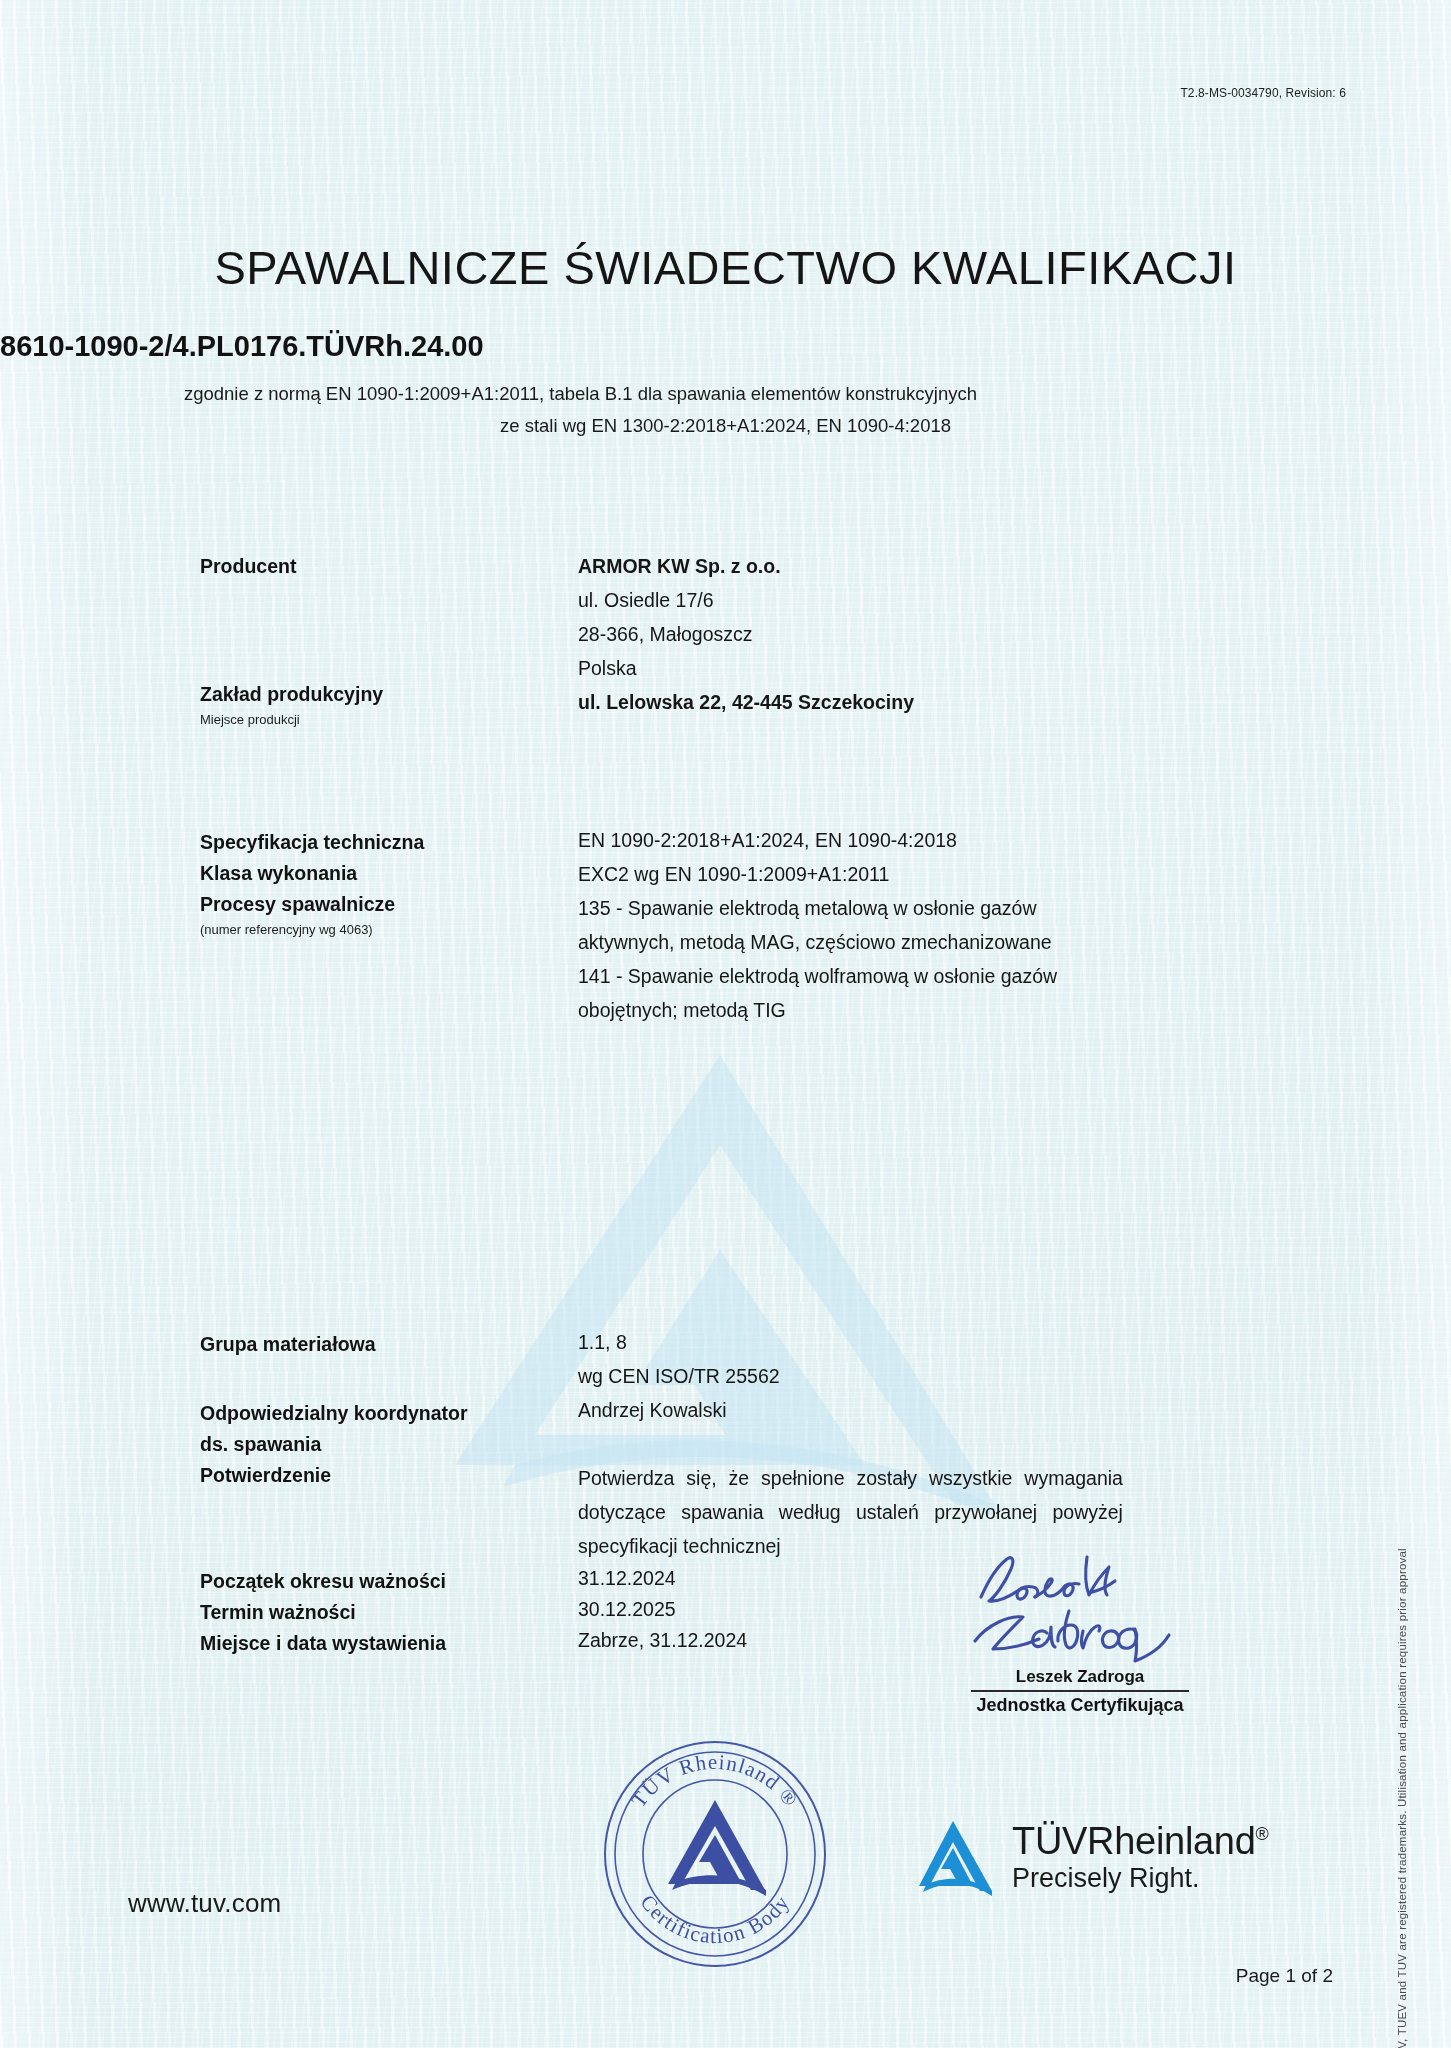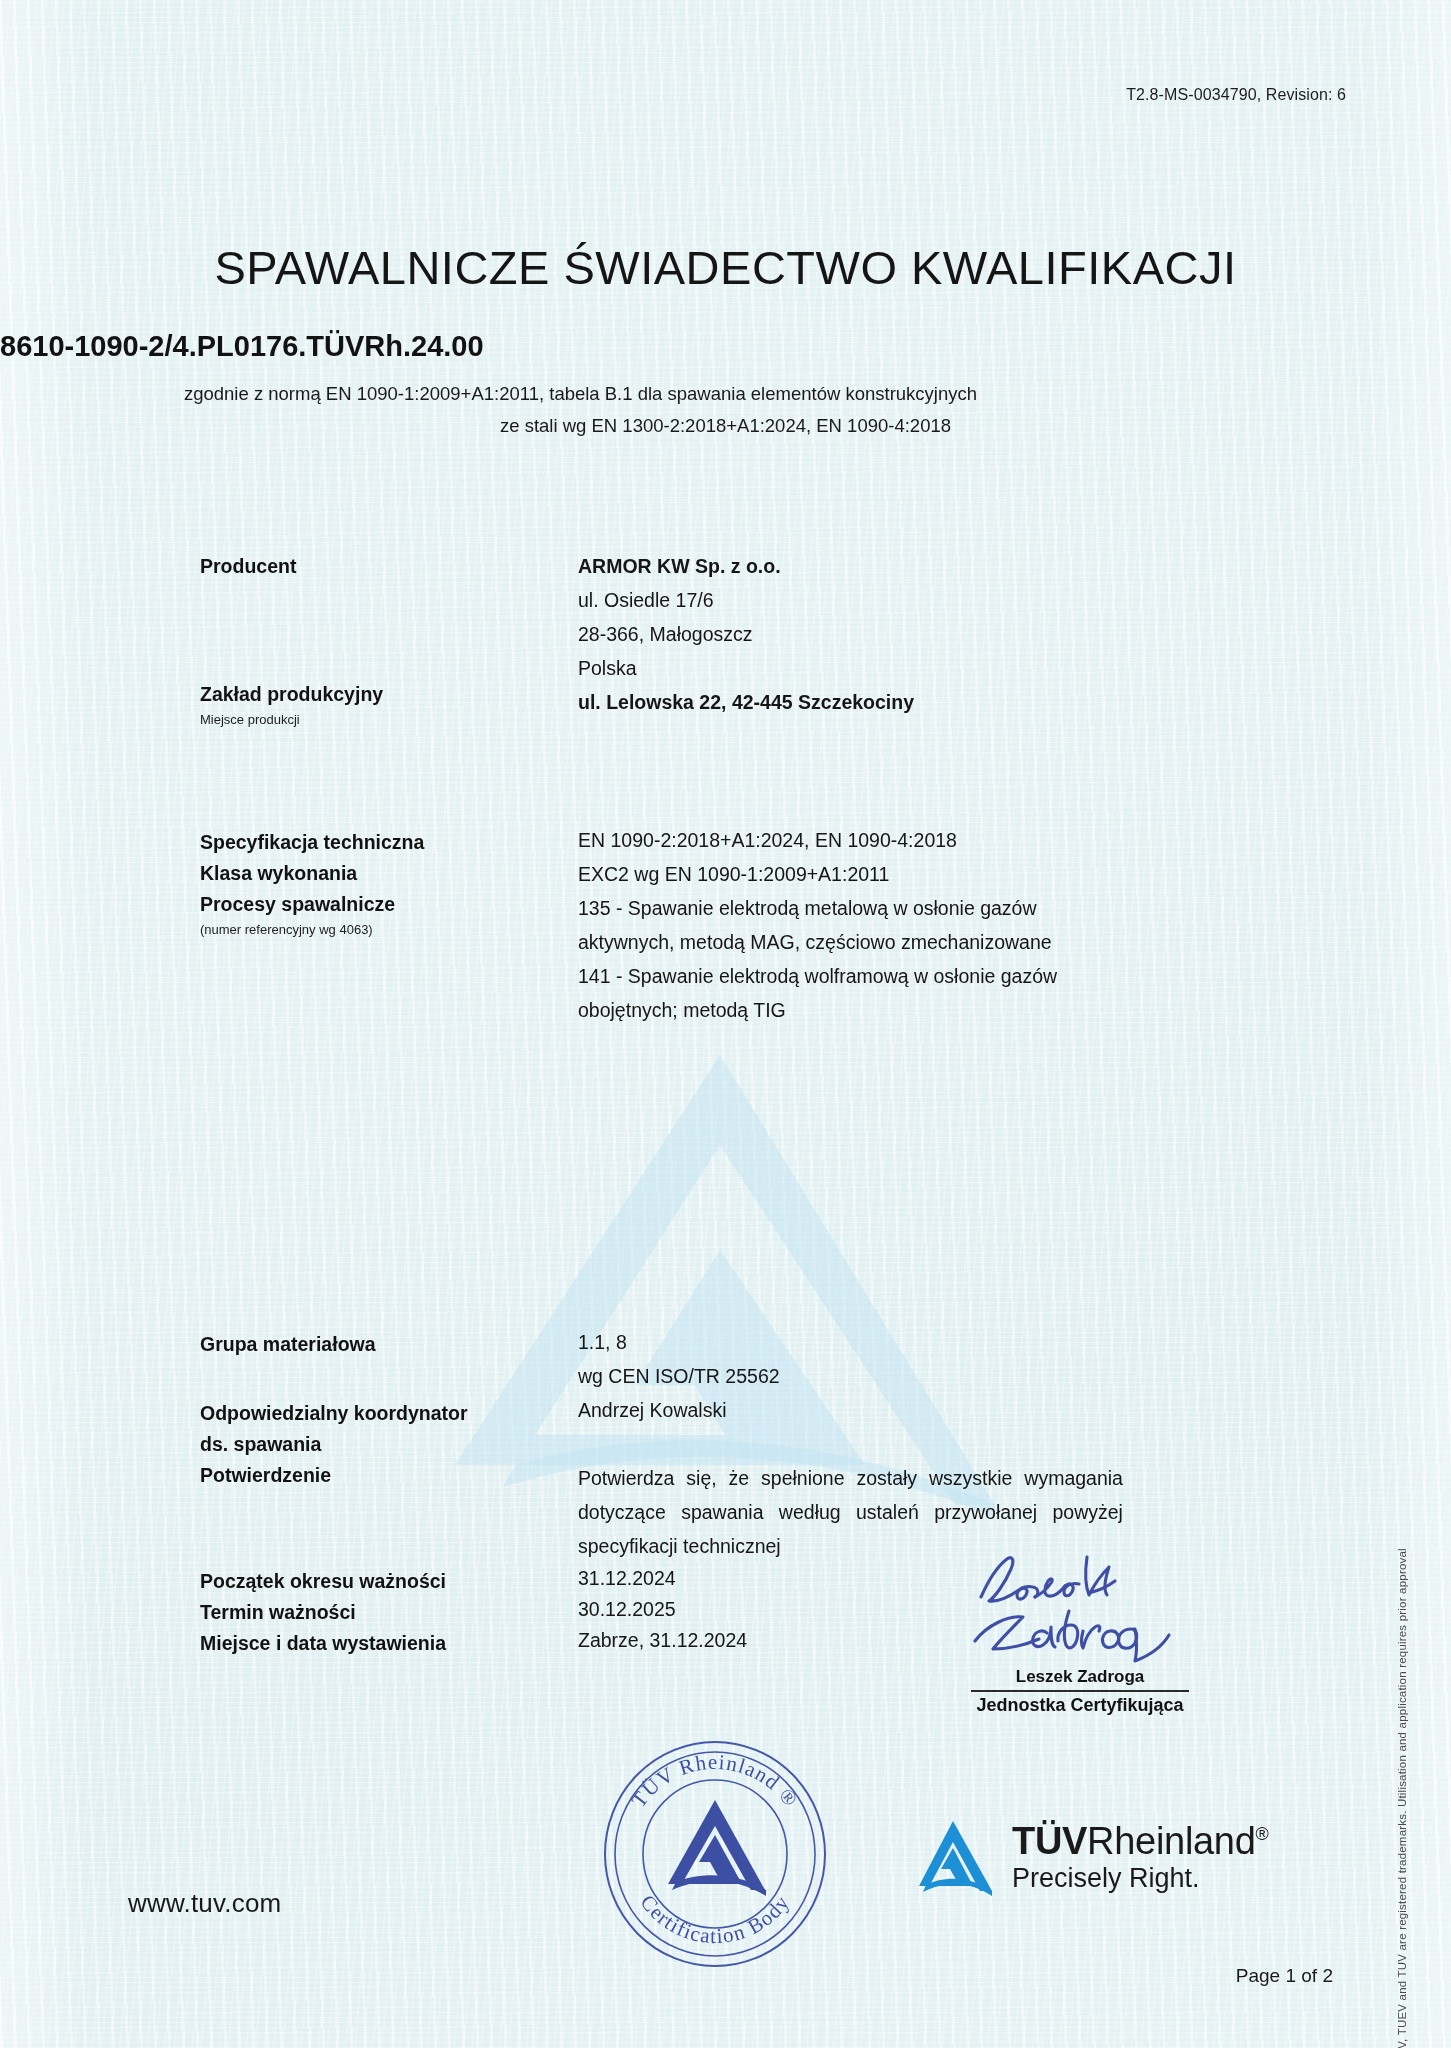--- a/index.html
+++ b/index.html
@@ -39,21 +39,21 @@
     width: 650px;
     height: 500px;
     pointer-events: none;
     opacity: .85;
   }
 
   .doc-header {
     position: absolute;
     right: 105px;
     top: 86px;
-    font-size: 16px;
+    font-size: 12px;
     letter-spacing: .1px;
     color: #1d1d1d;
   }
 
   .title {
     position: absolute;
     top: 240px;
     left: 0;
     width: 1451px;
     text-align: center;
@@ -180,21 +180,21 @@
     align-items: center;
     gap: 16px;
   }
   .tuv-words { line-height: 1.05; }
   .tuv-name {
     font-size: 38px;
     color: #1a1a1a;
     letter-spacing: -0.3px;
     white-space: nowrap;
   }
-  .tuv-name b { font-weight: bold; }
+  .tuv-name b { font-weight: normal; }
   .tuv-reg { font-size: 18px; vertical-align: super; }
   .tuv-claim {
     font-size: 27px;
     color: #1a1a1a;
     margin-top: 2px;
     white-space: nowrap;
   }
 
   .www {
     position: absolute;

